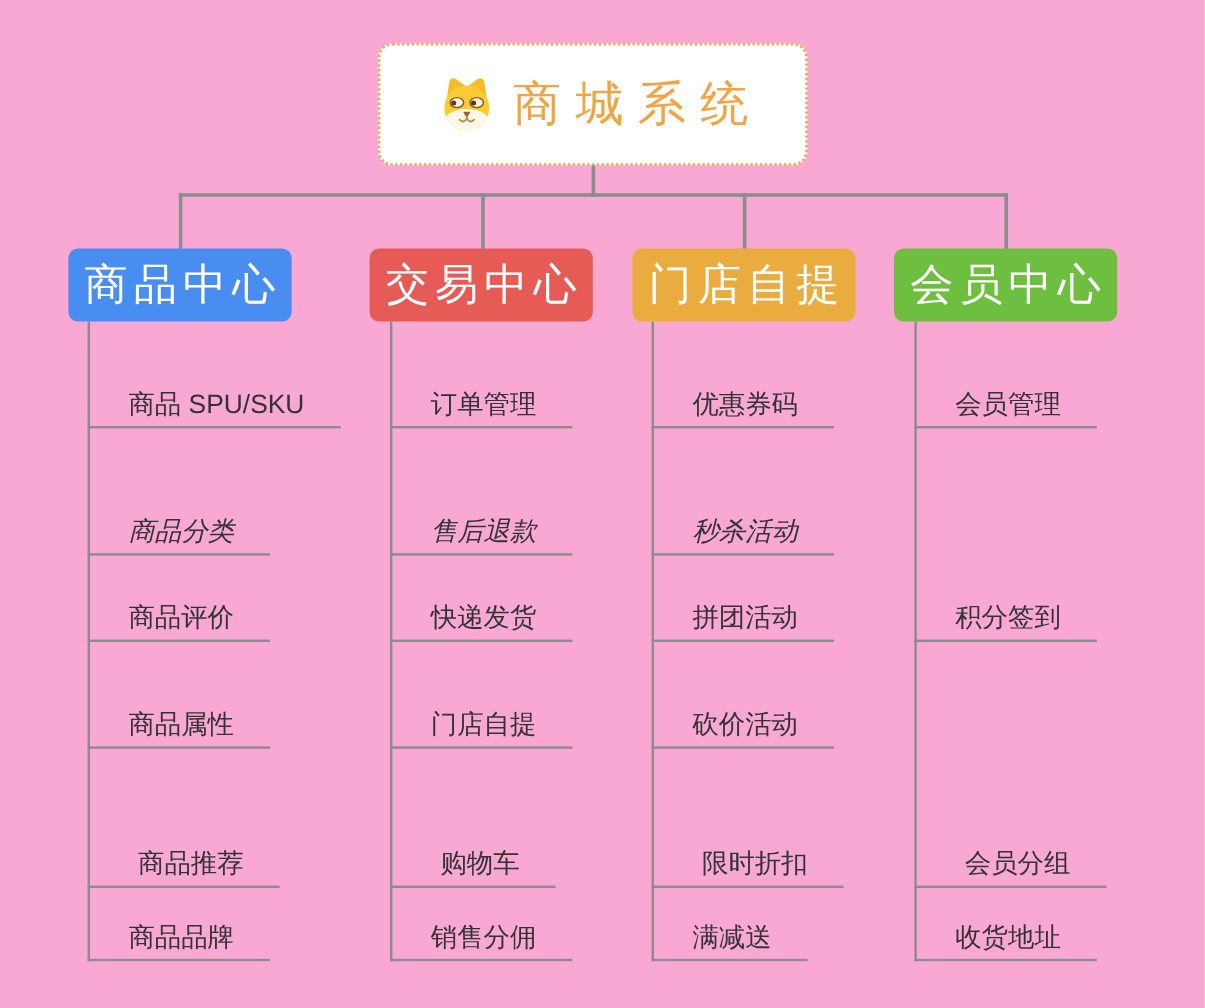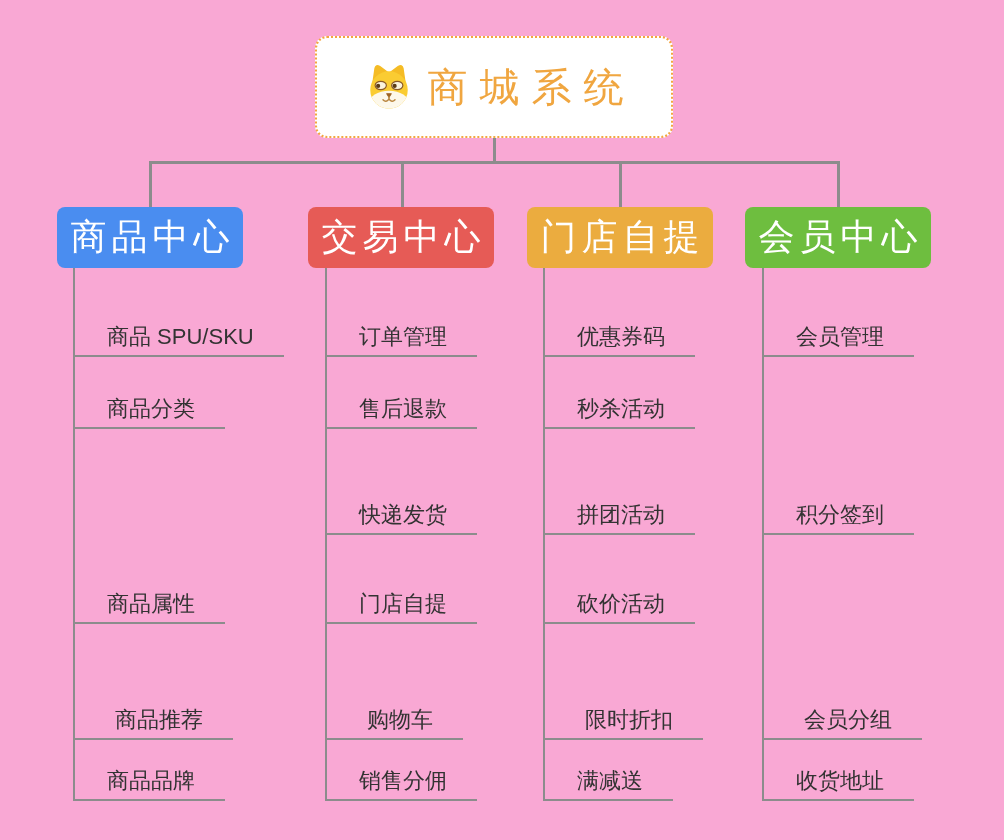--- a/index.html
+++ b/index.html
@@ -76,21 +76,21 @@
     line-height:28px;
     color:#333333;
     white-space:nowrap;
     cursor:default;
   }
   .leaf.c0{left:73px;}
   .leaf.c1{left:325px;}
   .leaf.c2{left:543px;}
   .leaf.c3{left:762px;}
   .leaf.r0{top:323px;}
-  .leaf.r1{top:395px;}
+  .leaf.r1{top:429px;font-style:italic;}
   .leaf.r2{top:501px;}
   .leaf.r3{top:590px;}
   .leaf.r4{top:706px;padding-left:42px;}
   .leaf.r5{top:767px;}
 </style>
 </head>
 <body>
 
 <div class="canvas">
 
@@ -128,20 +128,21 @@
     <span class="root-title">商城系统</span>
   </div>
 
   <div class="branch-box b0">商品中心</div>
   <div class="branch-box b1">交易中心</div>
   <div class="branch-box b2">门店自提</div>
   <div class="branch-box b3">会员中心</div>
 
   <div class="leaf c0 r0">商品 SPU/SKU</div>
   <div class="leaf c0 r1">商品分类</div>
+  <div class="leaf c0 r2">商品评价</div>
   <div class="leaf c0 r3">商品属性</div>
   <div class="leaf c0 r4">商品推荐</div>
   <div class="leaf c0 r5">商品品牌</div>
 
   <div class="leaf c1 r0">订单管理</div>
   <div class="leaf c1 r1">售后退款</div>
   <div class="leaf c1 r2">快递发货</div>
   <div class="leaf c1 r3">门店自提</div>
   <div class="leaf c1 r4">购物车</div>
   <div class="leaf c1 r5">销售分佣</div>

